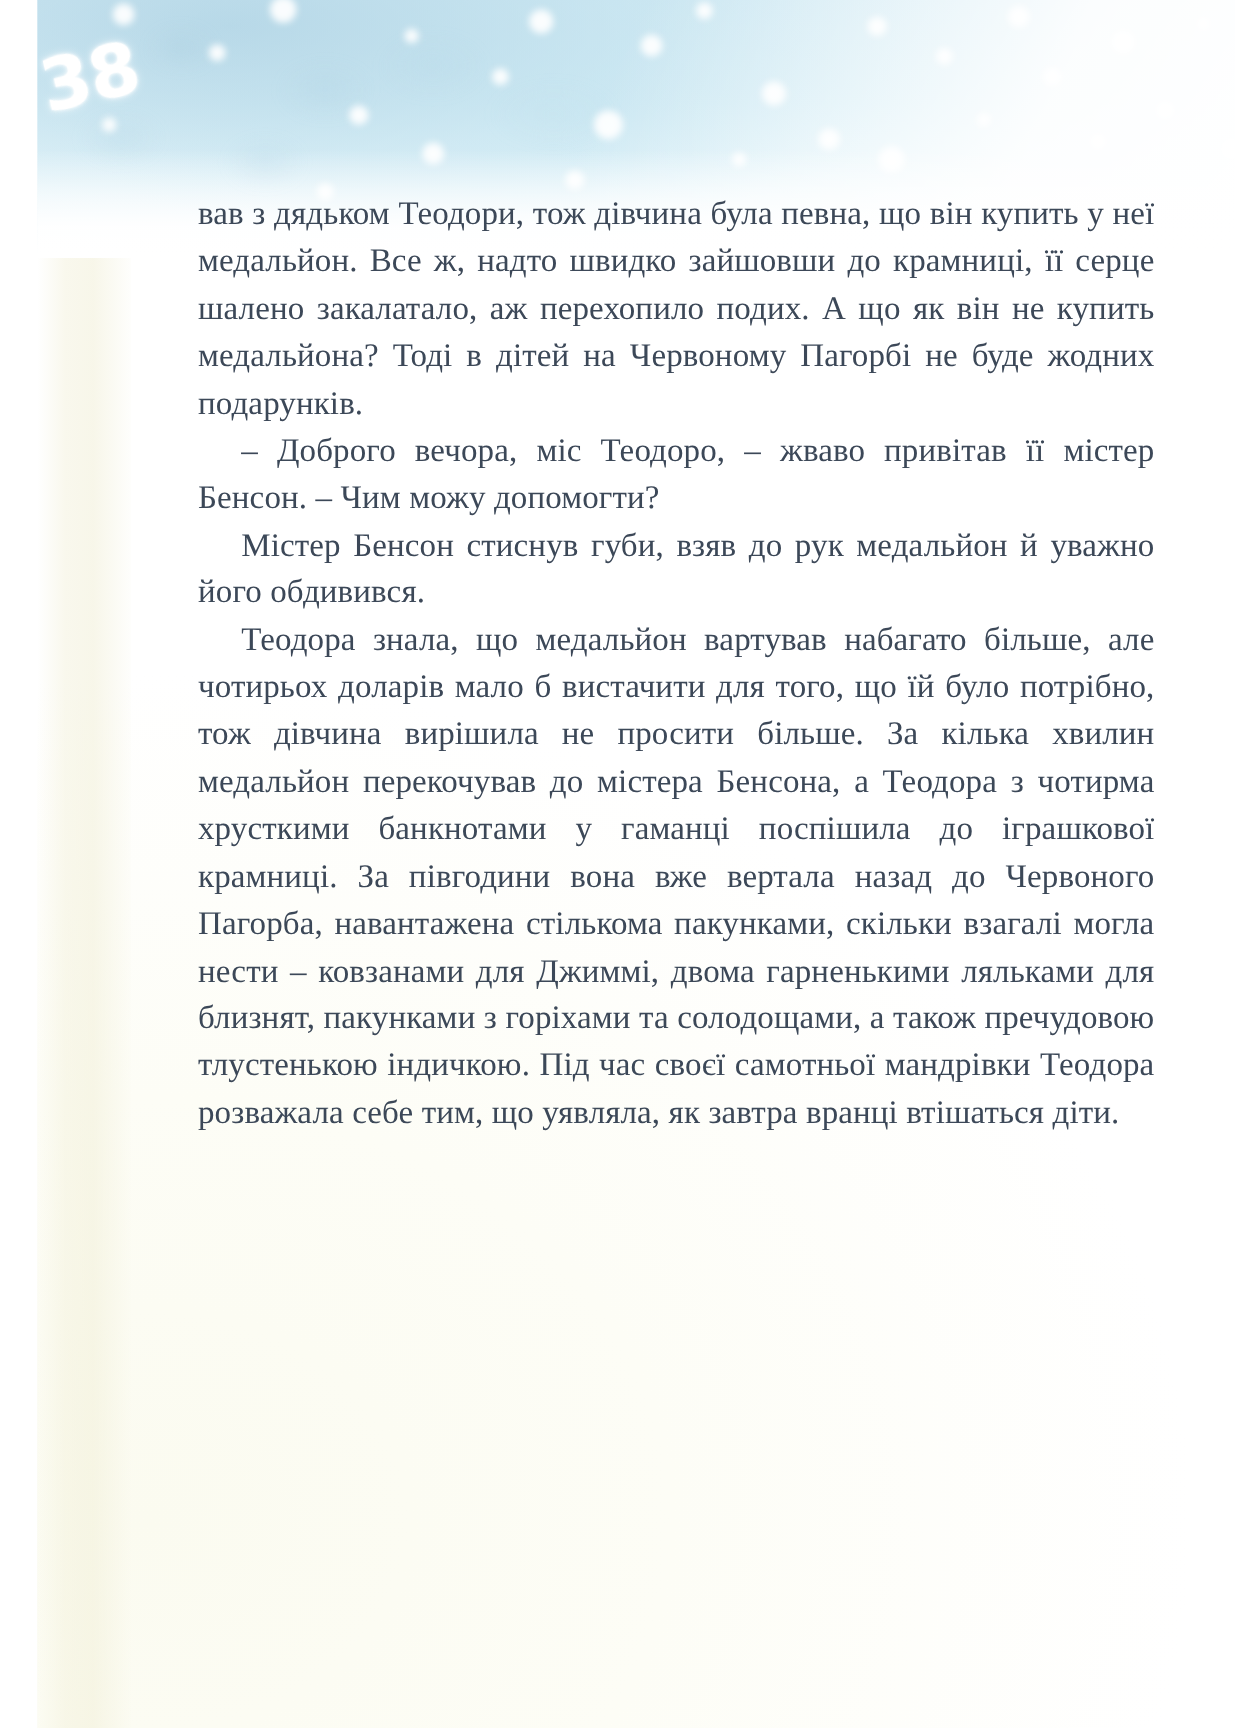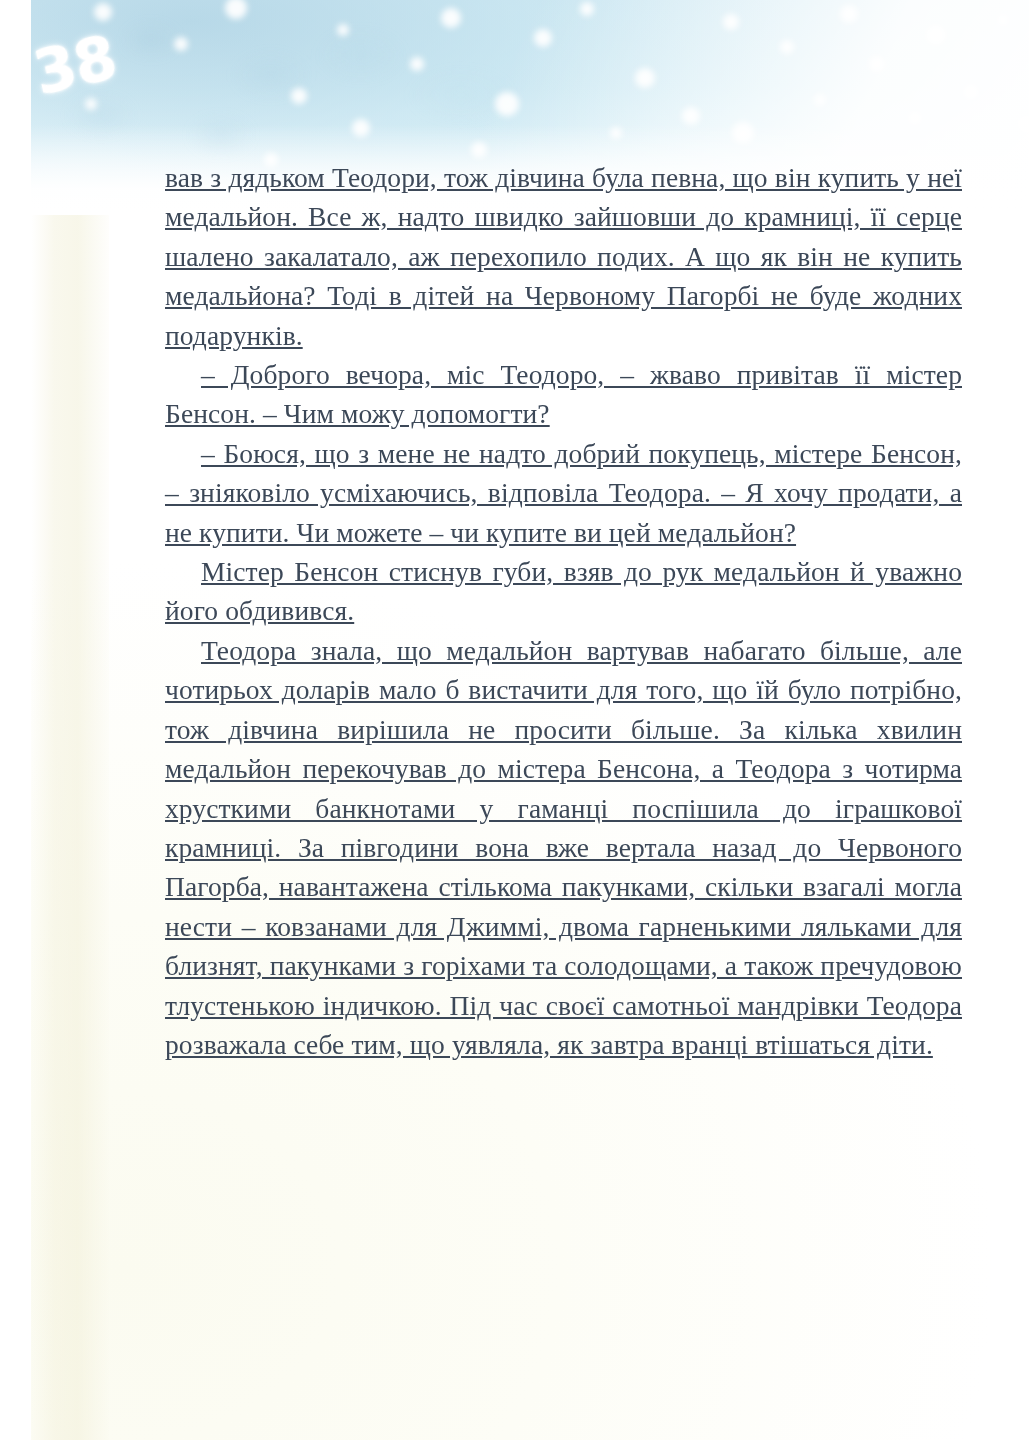--- a/index.html
+++ b/index.html
@@ -124,21 +124,20 @@
     line-height:39.4px;
     text-align:justify;
     text-justify:inter-word;
     font-family:"Liberation Serif","DejaVu Serif",serif;
     letter-spacing:0.1px;
   }
   .textblock p{
     margin:0;
     text-indent:36px;
     text-align:justify;
-    text-decoration:underline;
   }
   .textblock p.noindent{ text-indent:0; }
   .textblock p:last-child{ text-align:justify; }
 
   
 </style>
 </head>
 <body>
 
 <div id="page">
@@ -181,18 +180,17 @@
     </div>
 
   <div class="scan-edge"></div>
   <div class="scan-edge-right"></div>
 
   <div class="folio">38</div>
 
   <div class="textblock" id="textblock">
       <p class="noindent">вав з дядьком Теодори, тож дівчина була певна, що він купить у неї медальйон. Все ж, надто швидко зайшовши до крамниці, її серце шалено закалатало, аж перехопило подих. А що як він не купить медальйона? Тоді в дітей на Червоному Пагорбі не буде жодних подарунків.</p>
       <p>– Доброго вечора, міс Теодоро, – жваво привітав її містер Бенсон. – Чим можу допомогти?</p>
-      <p>– Боюся, що з мене не надто добрий покупець, містере Бенсон, – зніяковіло усміхаючись, відповіла Теодора. – Я хочу продати, а не купити. Чи можете – чи купите ви цей медальйон?</p>
       <p>Містер Бенсон стиснув губи, взяв до рук медальйон й уважно його обдивився.</p>
       <p>Теодора знала, що медальйон вартував набагато більше, але чотирьох доларів мало б вистачити для того, що їй було потрібно, тож дівчина вирішила не просити більше. За кілька хвилин медальйон перекочував до містера Бенсона, а Теодора з чотирма хрусткими банкнотами у гаманці поспішила до іграшкової крамниці. За півгодини вона вже вертала назад до Червоного Пагорба, навантажена стількома пакунками, скільки взагалі могла нести – ковзанами для Джиммі, двома гарненькими ляльками для близнят, пакунками з горіхами та солодощами, а також пречудовою тлустенькою індичкою. Під час своєї самотньої мандрівки Теодора розважала себе тим, що уявляла, як завтра вранці втішаться діти.</p>
     </div>
 
 </div>
 
 </body></html>

